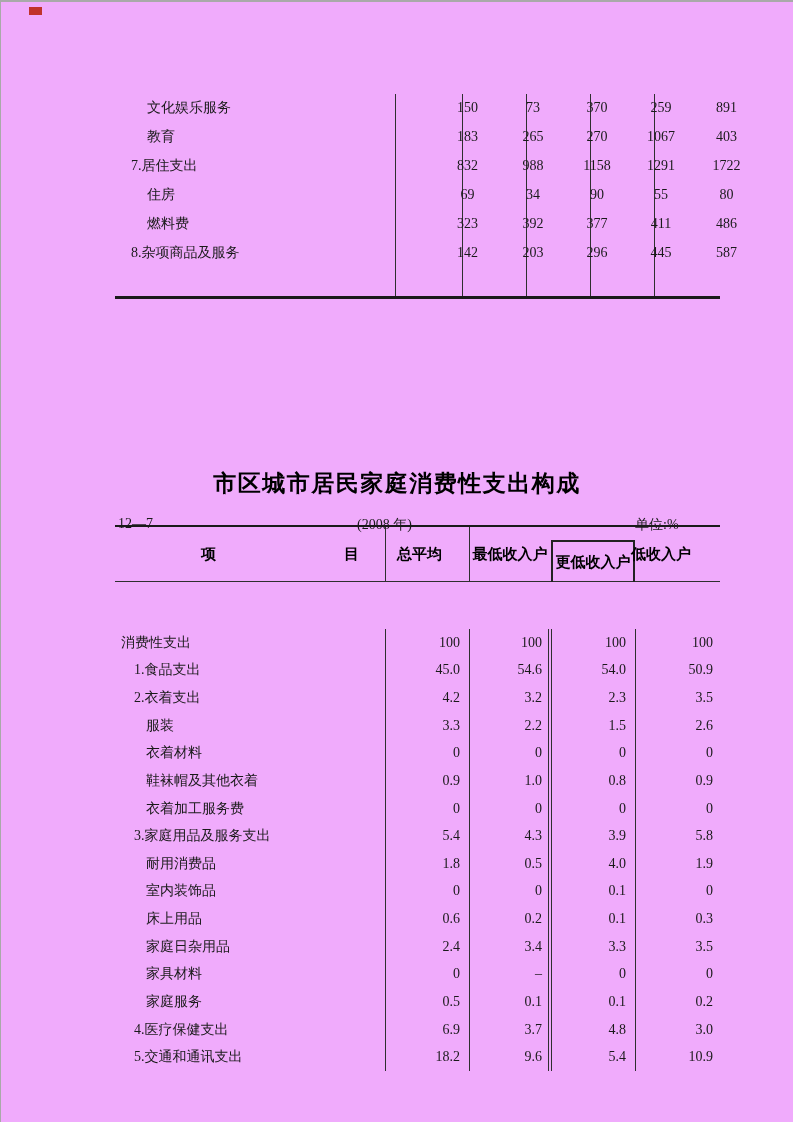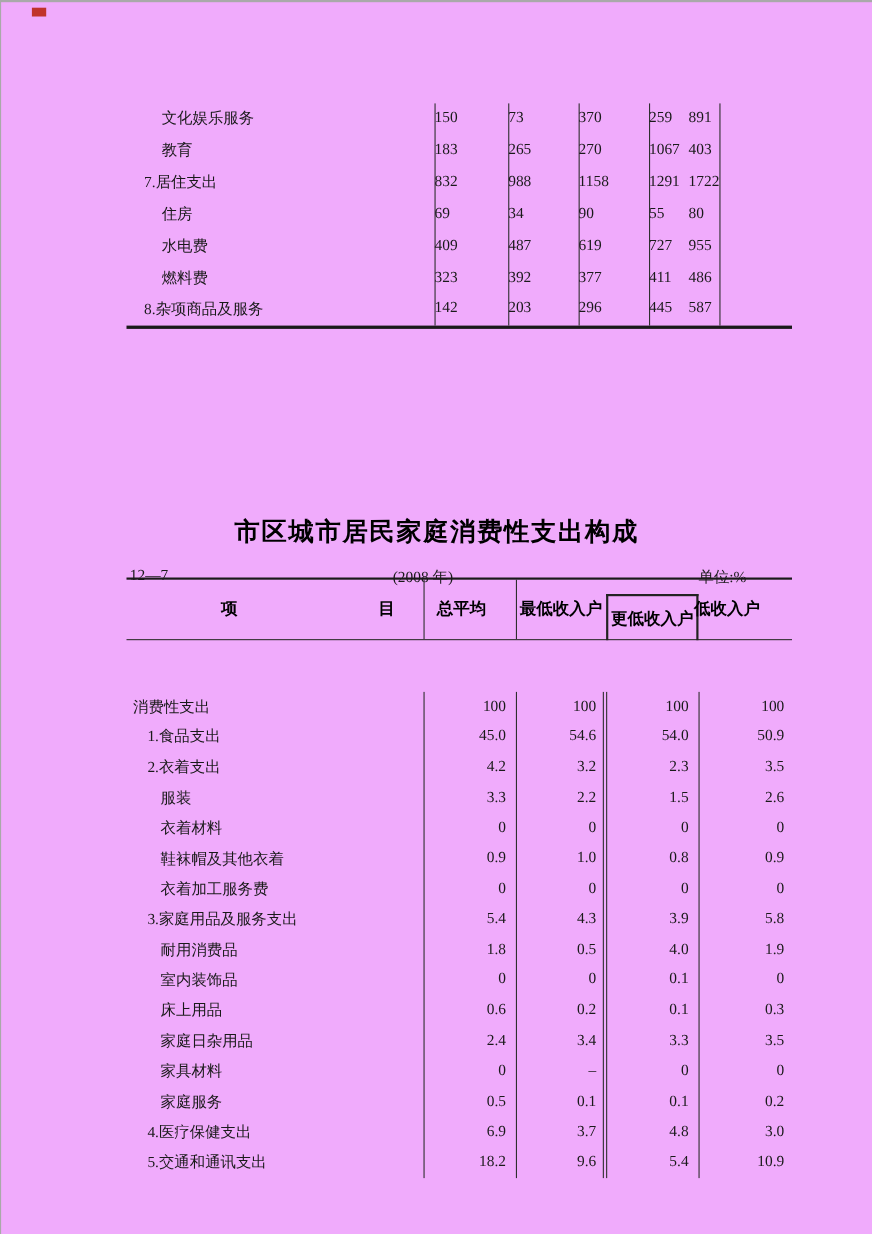--- a/index.html
+++ b/index.html
@@ -11,23 +11,23 @@
 
   
   .t1{position:absolute;left:114px;top:92px;width:605px;height:202px;
       border-bottom:3px solid #1a1a1a;box-sizing:content-box;}
   .vline{position:absolute;top:0;bottom:0;width:1px;background:#2f2f2f;}
   .t1 .v1{left:280px}.t1 .v2{left:347px}.t1 .v3{left:411px}.t1 .v4{left:475px}.t1 .v5{left:539px}
   .t1-row{position:relative;height:28.85px;font-size:14px;}
   .t1-row span,.t2-row span{position:absolute;top:50%;transform:translateY(-50%);white-space:nowrap;}
   .t1 .lab.num{left:16px}
   .t1 .lab.sub{left:32px}
-  .t1 .c{text-align:left;}
+  .t1 .c{text-align:center;padding-left:44px;}
   .t1 .c1{left:280px;width:57px}.t1 .c2{left:347px;width:54px}.t1 .c3{left:411px;width:54px}
-  .t1 .c4{left:475px;width:54px}.t1 .c5{left:511px;width:57px}
+  .t1 .c4{left:475px;width:54px}.t1 .c5{left:539px;width:57px}
 
   
   .title{position:absolute;top:466px;left:0;width:100%;text-align:center;
          font-family:"Liberation Sans","DejaVu Sans",sans-serif;font-weight:bold;
          font-size:23px;letter-spacing:1.5px;color:#000;}
   .cap{position:absolute;top:502px;font-size:14px;margin-top:12px;}
   .cap-no{left:117px}.cap-year{left:356px}.cap-unit{left:634px}
 
   
   .t2{position:absolute;left:114px;top:523px;width:605px;}
@@ -98,28 +98,20 @@
     </div>
     <div class="t1-row">
       <span class="lab sub">住房</span>
       <span class="c c1">69</span>
       <span class="c c2">34</span>
       <span class="c c3">90</span>
       <span class="c c4">55</span>
       <span class="c c5">80</span>
     </div>
     <div class="t1-row">
-      <span class="lab sub">水电费</span>
-      <span class="c c1">409</span>
-      <span class="c c2">487</span>
-      <span class="c c3">619</span>
-      <span class="c c4">727</span>
-      <span class="c c5">955</span>
-    </div>
-    <div class="t1-row">
       <span class="lab sub">燃料费</span>
       <span class="c c1">323</span>
       <span class="c c2">392</span>
       <span class="c c3">377</span>
       <span class="c c4">411</span>
       <span class="c c5">486</span>
     </div>
     <div class="t1-row">
       <span class="lab num">8.杂项商品及服务</span>
       <span class="c c1">142</span>

